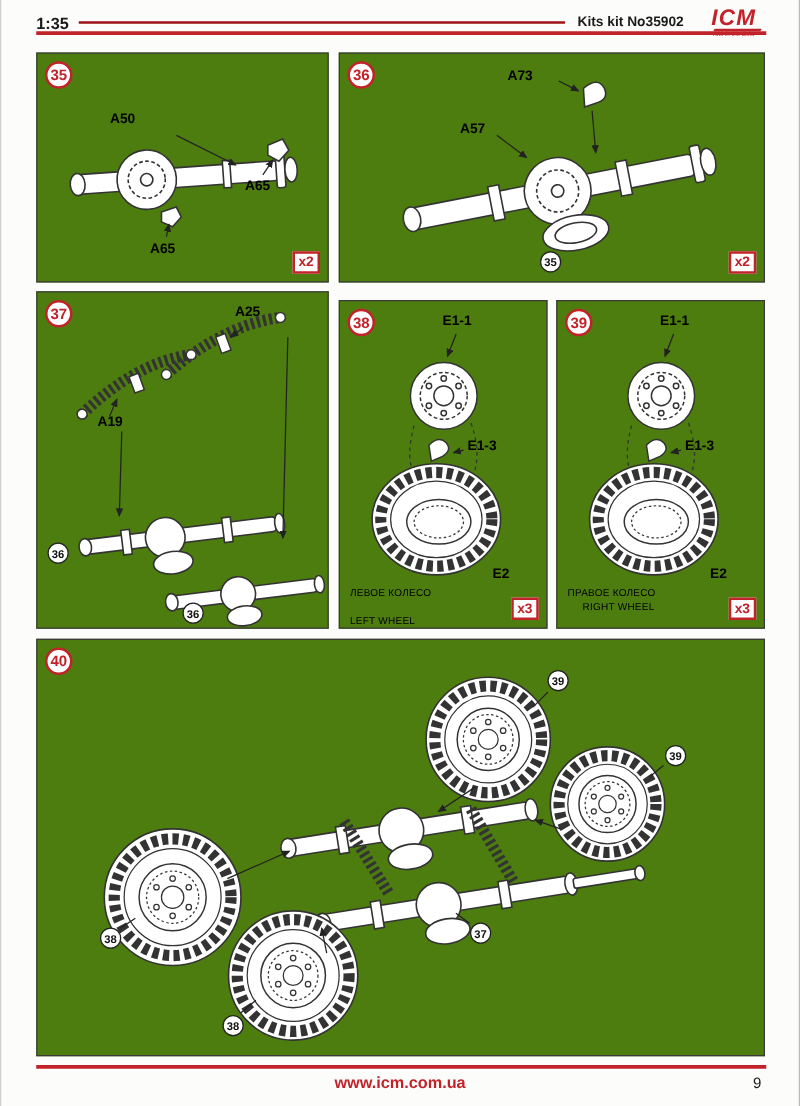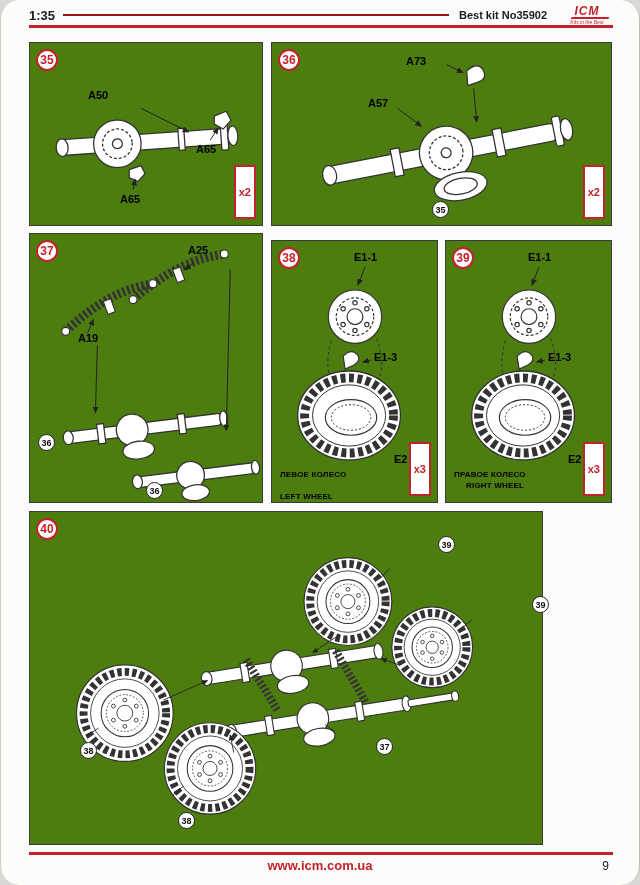--- a/index.html
+++ b/index.html
@@ -1,54 +1,54 @@
 <!DOCTYPE html>
 <html><head>
 <meta charset="utf-8">
 <style>
   :root { --red:#c2222a; --ink:#1a1a1a; --line:#333; }
   * { margin:0; padding:0; box-sizing:border-box; }
   html,body { background:#d8d8d4; }
   body { font-family:"Liberation Sans", sans-serif; }
   .page { position:relative; width:640px; height:885px; margin:0 auto; background:#fcfcfa;
-          overflow:hidden; border-left:1px solid #cfcfca; border-right:1px solid #bdbdb8;border-radius:19px; }
+          overflow:hidden; border-left:1px solid #cfcfca; border-right:1px solid #bdbdb8; }
   .header { position:absolute; left:28px; right:26px; top:5px; display:flex; align-items:center; }
   .scale { font-size:13px; font-weight:bold; color:var(--ink); }
   .hline { flex:1; height:2px; background:#9e1118; margin:0 10px 0 8px; }
   .kitno { font-size:11px; font-weight:bold; color:var(--ink); margin-right:14px; }
   .logo { text-align:center; width:52px; line-height:1; }
-  .logo-text { color:var(--red); font-weight:bold; font-style:italic; font-size:12px; letter-spacing:1px; }
+  .logo-text { color:var(--red); font-weight:bold; font-style:italic; font-size:18px; letter-spacing:1px; }
   .logo-swash { height:2px; background:var(--red); border-radius:2px; transform:skewX(-30deg); margin:0 4px 1px 10px; }
   .logo-tag { color:var(--red); font-style:italic; font-size:5px; }
   .redrule { position:absolute; left:28px; right:26px; height:2.5px; background:var(--red); }
   .panel { position:absolute; border:1.5px solid #3a3a3a; background:#4d7c0f; }
   .stepnum { position:absolute; top:6px; left:6px; width:22px; height:22px; border:2px solid var(--red);
              border-radius:50%; color:var(--red); font-weight:bold; font-size:12px;
              display:flex; align-items:center; justify-content:center; background:#fff; z-index:3; }
   .badge { position:absolute; right:6px; bottom:6px; border:2px solid var(--red); color:var(--red);
-           font-weight:bold; font-size:11px; padding:18px 3px; line-height:14px; background:#fff; z-index:3; }
+           font-weight:bold; font-size:11px; padding:0 3px; line-height:14px; background:#fff; z-index:3; }
   .plabel { position:absolute; font-size:11px; font-weight:bold; color:#000; white-space:nowrap; z-index:2; }
   .ref { position:absolute; width:17px; height:17px; border:1.3px solid #222; border-radius:50%;
          background:#fff; font-size:9px; font-weight:bold; color:#111;
          display:flex; align-items:center; justify-content:center; z-index:2; }
-  .cap { position:absolute; font-size:8px; font-weight:bold; color:#000; letter-spacing:.2px; z-index:2; white-space:nowrap;text-align:center; }
+  .cap { position:absolute; font-size:8px; font-weight:normal; color:#000; letter-spacing:.2px; z-index:2; white-space:nowrap;text-align:center; }
   .draw { position:absolute; left:0; top:0; width:100%; height:100%; z-index:1; }
   .footer-url { position:absolute; left:0; right:0; top:858px; text-align:center; color:var(--red);
                 font-weight:bold; font-size:13px; }
   .footer-page { position:absolute; right:30px; top:859px; font-size:12px; color:var(--ink); }
 </style>
 </head>
 <body>
 
 <div class="page">
 
   <div class="header">
     <span class="scale">1:35</span>
     <span class="hline"></span>
-    <span class="kitno">Best kit No35902</span>
+    <span class="kitno">Kits kit No35902</span>
     <span class="logo">
       <span class="logo-text" style="display:block">ICM</span>
       <span class="logo-swash" style="display:block"></span>
       <span class="logo-tag" style="display:block">Kits in the Best</span>
     </span>
   </div>
   <div class="redrule" style="top:25px;"></div>
 
   <div class="panel" style="left:28px; top:42px; width:234px; height:184px;">
     <div class="stepnum">35</div>
@@ -252,21 +252,21 @@
       </g>
     </svg>
     <span class="plabel" style="left:82px; top:10px;">E1-1</span>
     <span class="plabel" style="left:102px; top:110px;">E1-3</span>
     <span class="plabel" style="left:122px; top:212px;">E2</span>
     <span class="cap" style="left:8px; top:229px;">ПРАВОЕ КОЛЕСО</span>
     <span class="cap" style="left:8px; top:240px;margin-left:12px;">RIGHT WHEEL</span>
     <div class="badge">x3</div>
   </div>
 
-  <div class="panel" style="left:28px; top:511px; width:514px; height:334px;">
+  <div class="panel" style="left:28px; top:511px; width:583px; height:334px;">
     <div class="stepnum">40</div>
     <svg class="draw" viewBox="0 0 583 334">
       <defs>
           <marker id="ah40" markerWidth="8" markerHeight="8" refX="6" refY="3" orient="auto">
             <path d="M0,0 L7,3 L0,6 Z" fill="#222"></path>
           </marker>
         </defs>
 
       <g stroke="#333" fill="#fff" stroke-width="1.3">
         <g transform="rotate(-9 300 152)">

